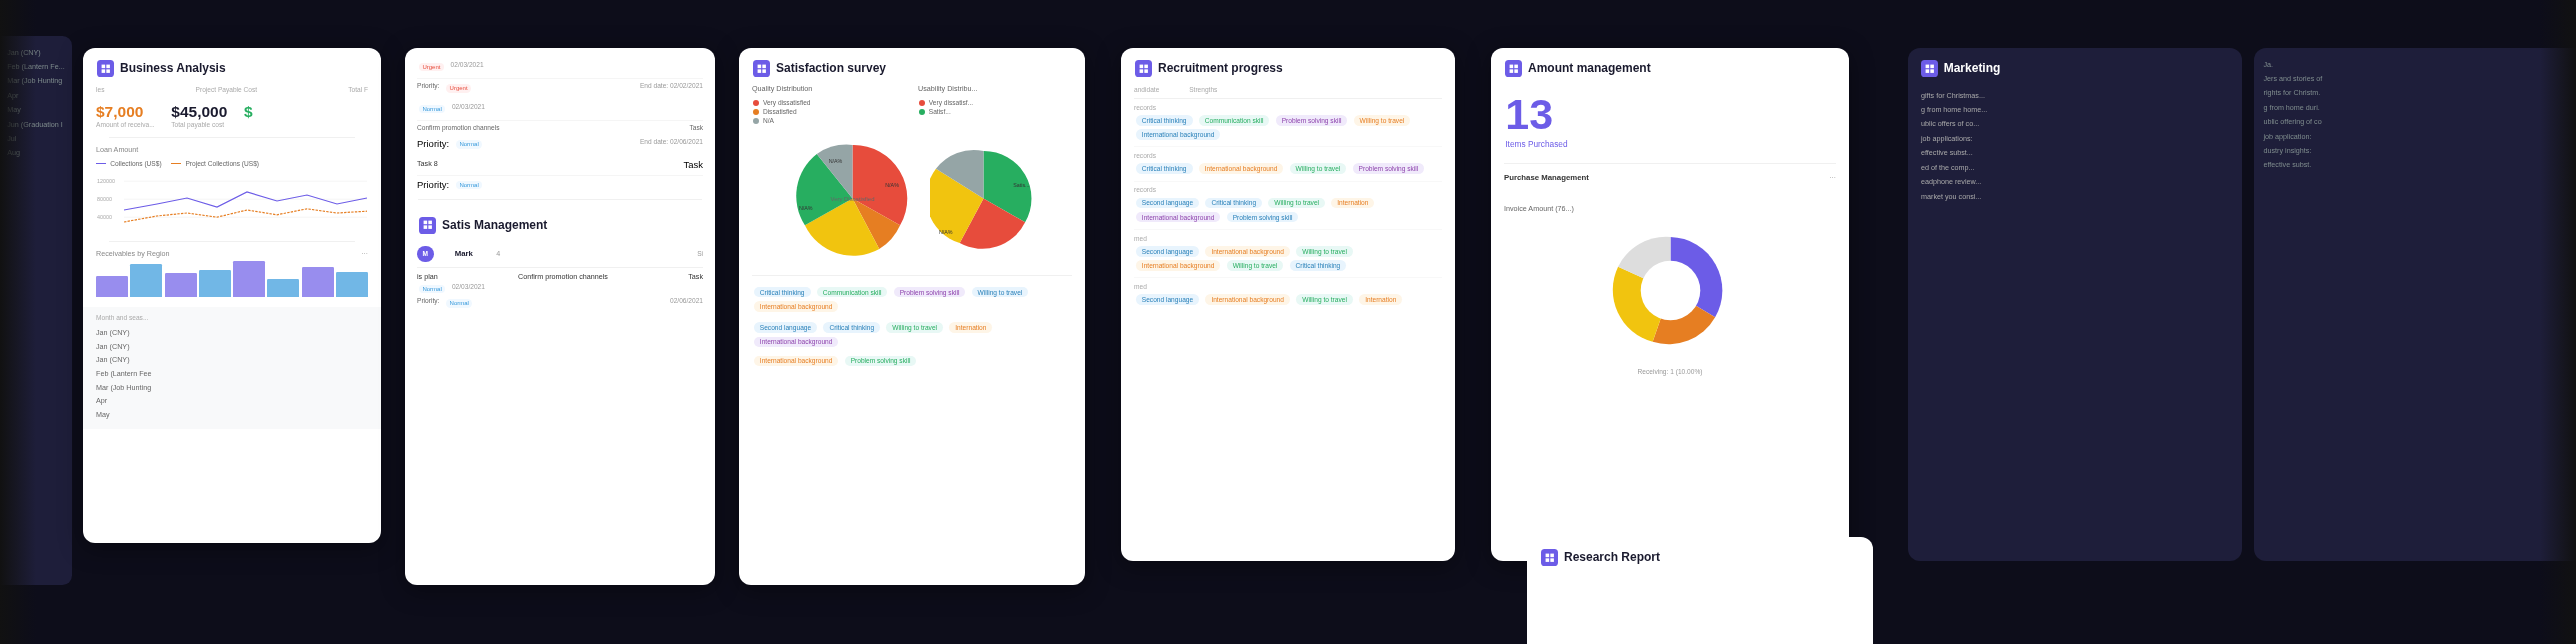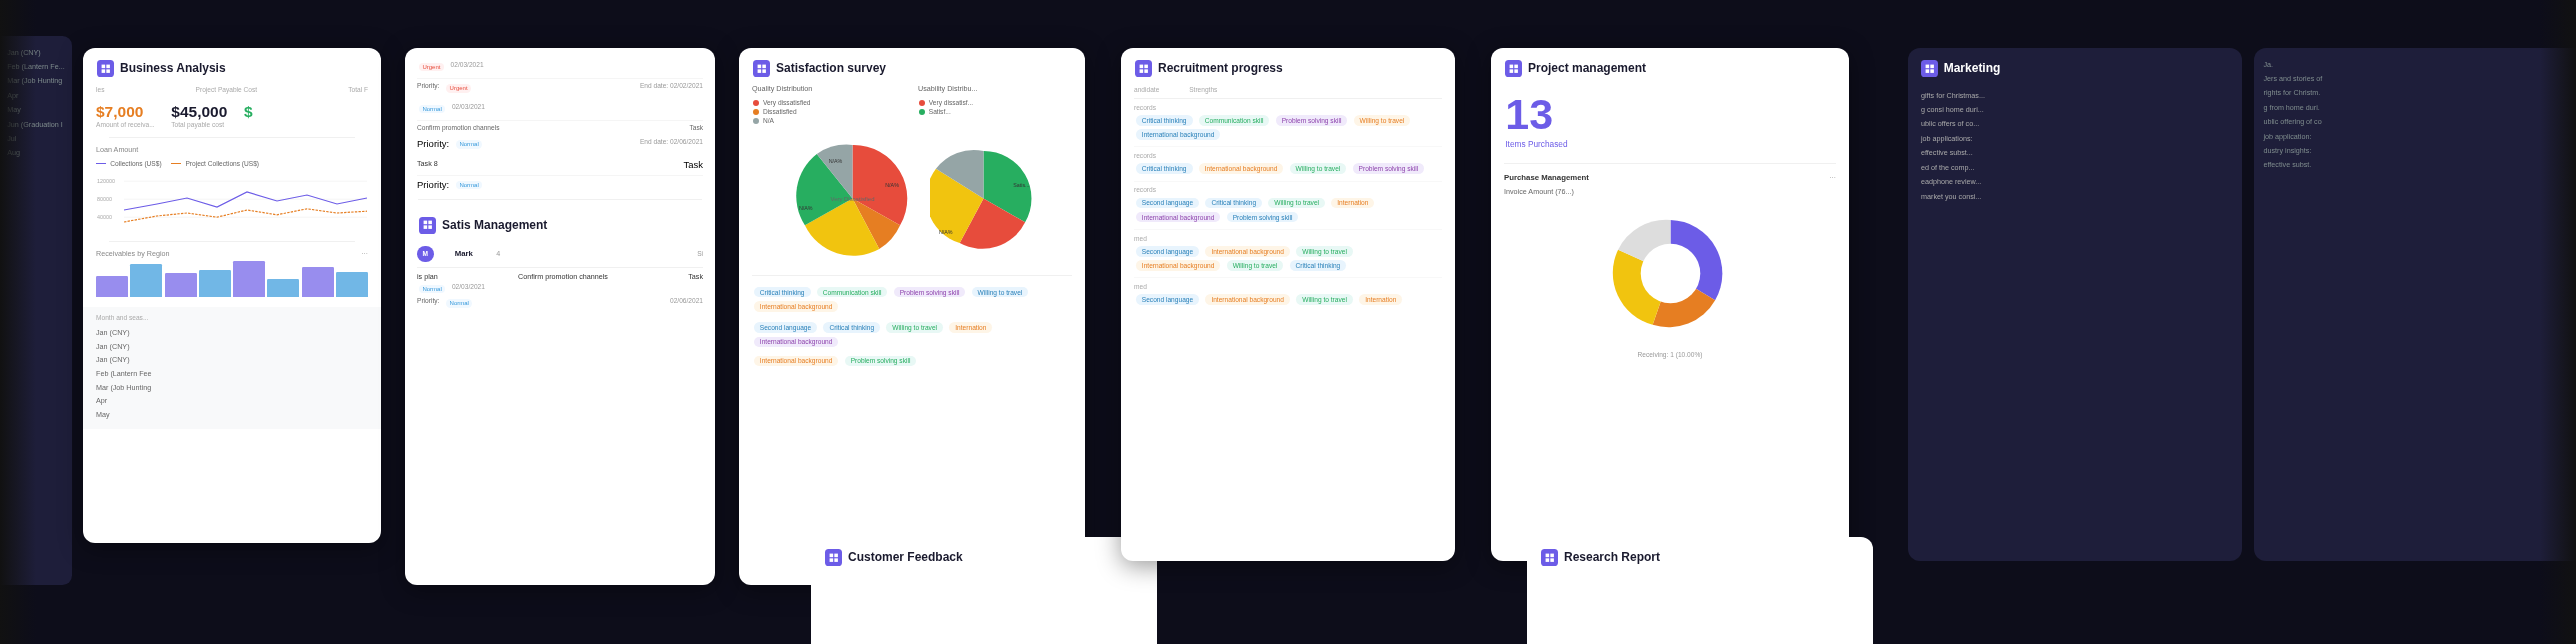--- a/index.html
+++ b/index.html
@@ -652,33 +652,20 @@
       <span class="tag tag-orange">Internation</span>
       <span class="tag tag-purple">International background</span>
     </div>
 
     <div style="padding:2.4px 13px;">
       <span class="tag tag-orange">International background</span>
       <span class="tag tag-green">Problem solving skill</span>
     </div>
   </div>
 
-  <div class="pc-feedback">
-    <div class="card-header">
-      <div class="card-icon">
-        <svg viewBox="0 0 16 16" fill="white">
-            <rect x="1" y="1" width="6" height="6"></rect>
-            <rect x="9" y="1" width="6" height="6"></rect>
-            <rect x="1" y="9" width="6" height="6"></rect>
-            <rect x="9" y="9" width="6" height="6"></rect>
-          </svg>
-      </div>
-      <span class="card-title">Customer Feedback</span>
-    </div>
-  </div>
 
   <div class="pc-recruitment">
     <div class="card-header">
       <div class="card-icon">
         <svg viewBox="0 0 16 16" fill="white">
             <rect x="1" y="1" width="6" height="6"></rect>
             <rect x="9" y="1" width="6" height="6"></rect>
             <rect x="1" y="9" width="6" height="6"></rect>
             <rect x="9" y="9" width="6" height="6"></rect>
           </svg>
@@ -753,35 +740,35 @@
   <div class="pc-project">
     <div class="card-header">
       <div class="card-icon">
         <svg viewBox="0 0 16 16" fill="white">
             <rect x="1" y="1" width="6" height="6"></rect>
             <rect x="9" y="1" width="6" height="6"></rect>
             <rect x="1" y="9" width="6" height="6"></rect>
             <rect x="9" y="9" width="6" height="6"></rect>
           </svg>
       </div>
-      <span class="card-title">Project management</span>
+      <span class="card-title">Amount management</span>
     </div>
 
     <div class="pm-big-number">13</div>
     <div class="pm-big-label">Items Purchased</div>
 
     <div class="sec-div"></div>
 
     <div style="padding:4.8px 13px;">
       <div style="display:flex;justify-content:space-between;align-items:center;">
         <span style="font-size:7.8px;font-weight:600;color:#333;">Purchase Management</span>
         <span style="font-size:6.6px;color:#aaa;">···</span>
       </div>
 
-      <div style="margin-top:5px;font-size:7.2px;color:#666;">
+      <div style="margin-top:22px;font-size:7.2px;color:#666;">
         <span>Invoice Amount (76...)</span>
       </div>
 
       <div class="pm-donut">
         <svg width="131" height="131" viewBox="0 0 220 220">
 
           <path d="M110,110 L110,20 A90,90 0 0,1 185,155 Z" fill="#6c5ce7"></path>
 
           <path d="M110,110 L185,155 A90,90 0 0,1 80,196 Z" fill="#e67e22"></path>
 
@@ -818,21 +805,21 @@
             <rect x="1" y="1" width="6" height="6"></rect>
             <rect x="9" y="1" width="6" height="6"></rect>
             <rect x="1" y="9" width="6" height="6"></rect>
             <rect x="9" y="9" width="6" height="6"></rect>
           </svg>
       </div>
       <span style="font-size:12px;font-weight:700;color:white;">Marketing</span>
     </div>
     <div style="padding:4.8px 13px;color:#aaa;font-size:7.2px;line-height:2.0;">
       <div>gifts for Christmas...</div>
-      <div>g consi home duri...</div>
+      <div>g from home home...</div>
       <div>ublic offers of co...</div>
       <div>job applications:</div>
       <div>effective subst...</div>
       <div>ed of the comp...</div>
       <div>eadphone review...</div>
       <div>market you consi...</div>
     </div>
   </div>
 
   <div class="pc-far-left2">

